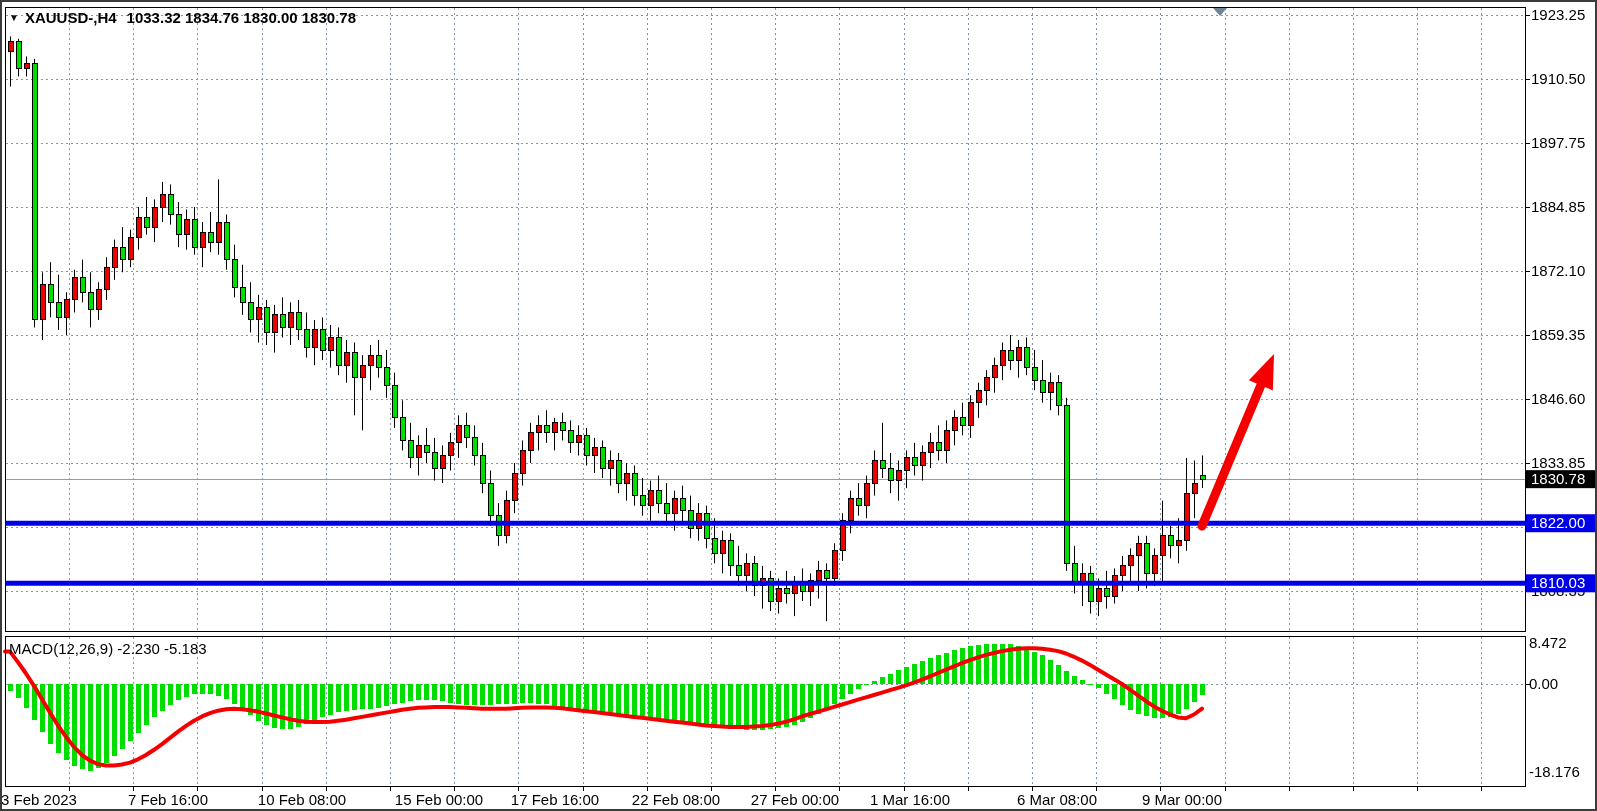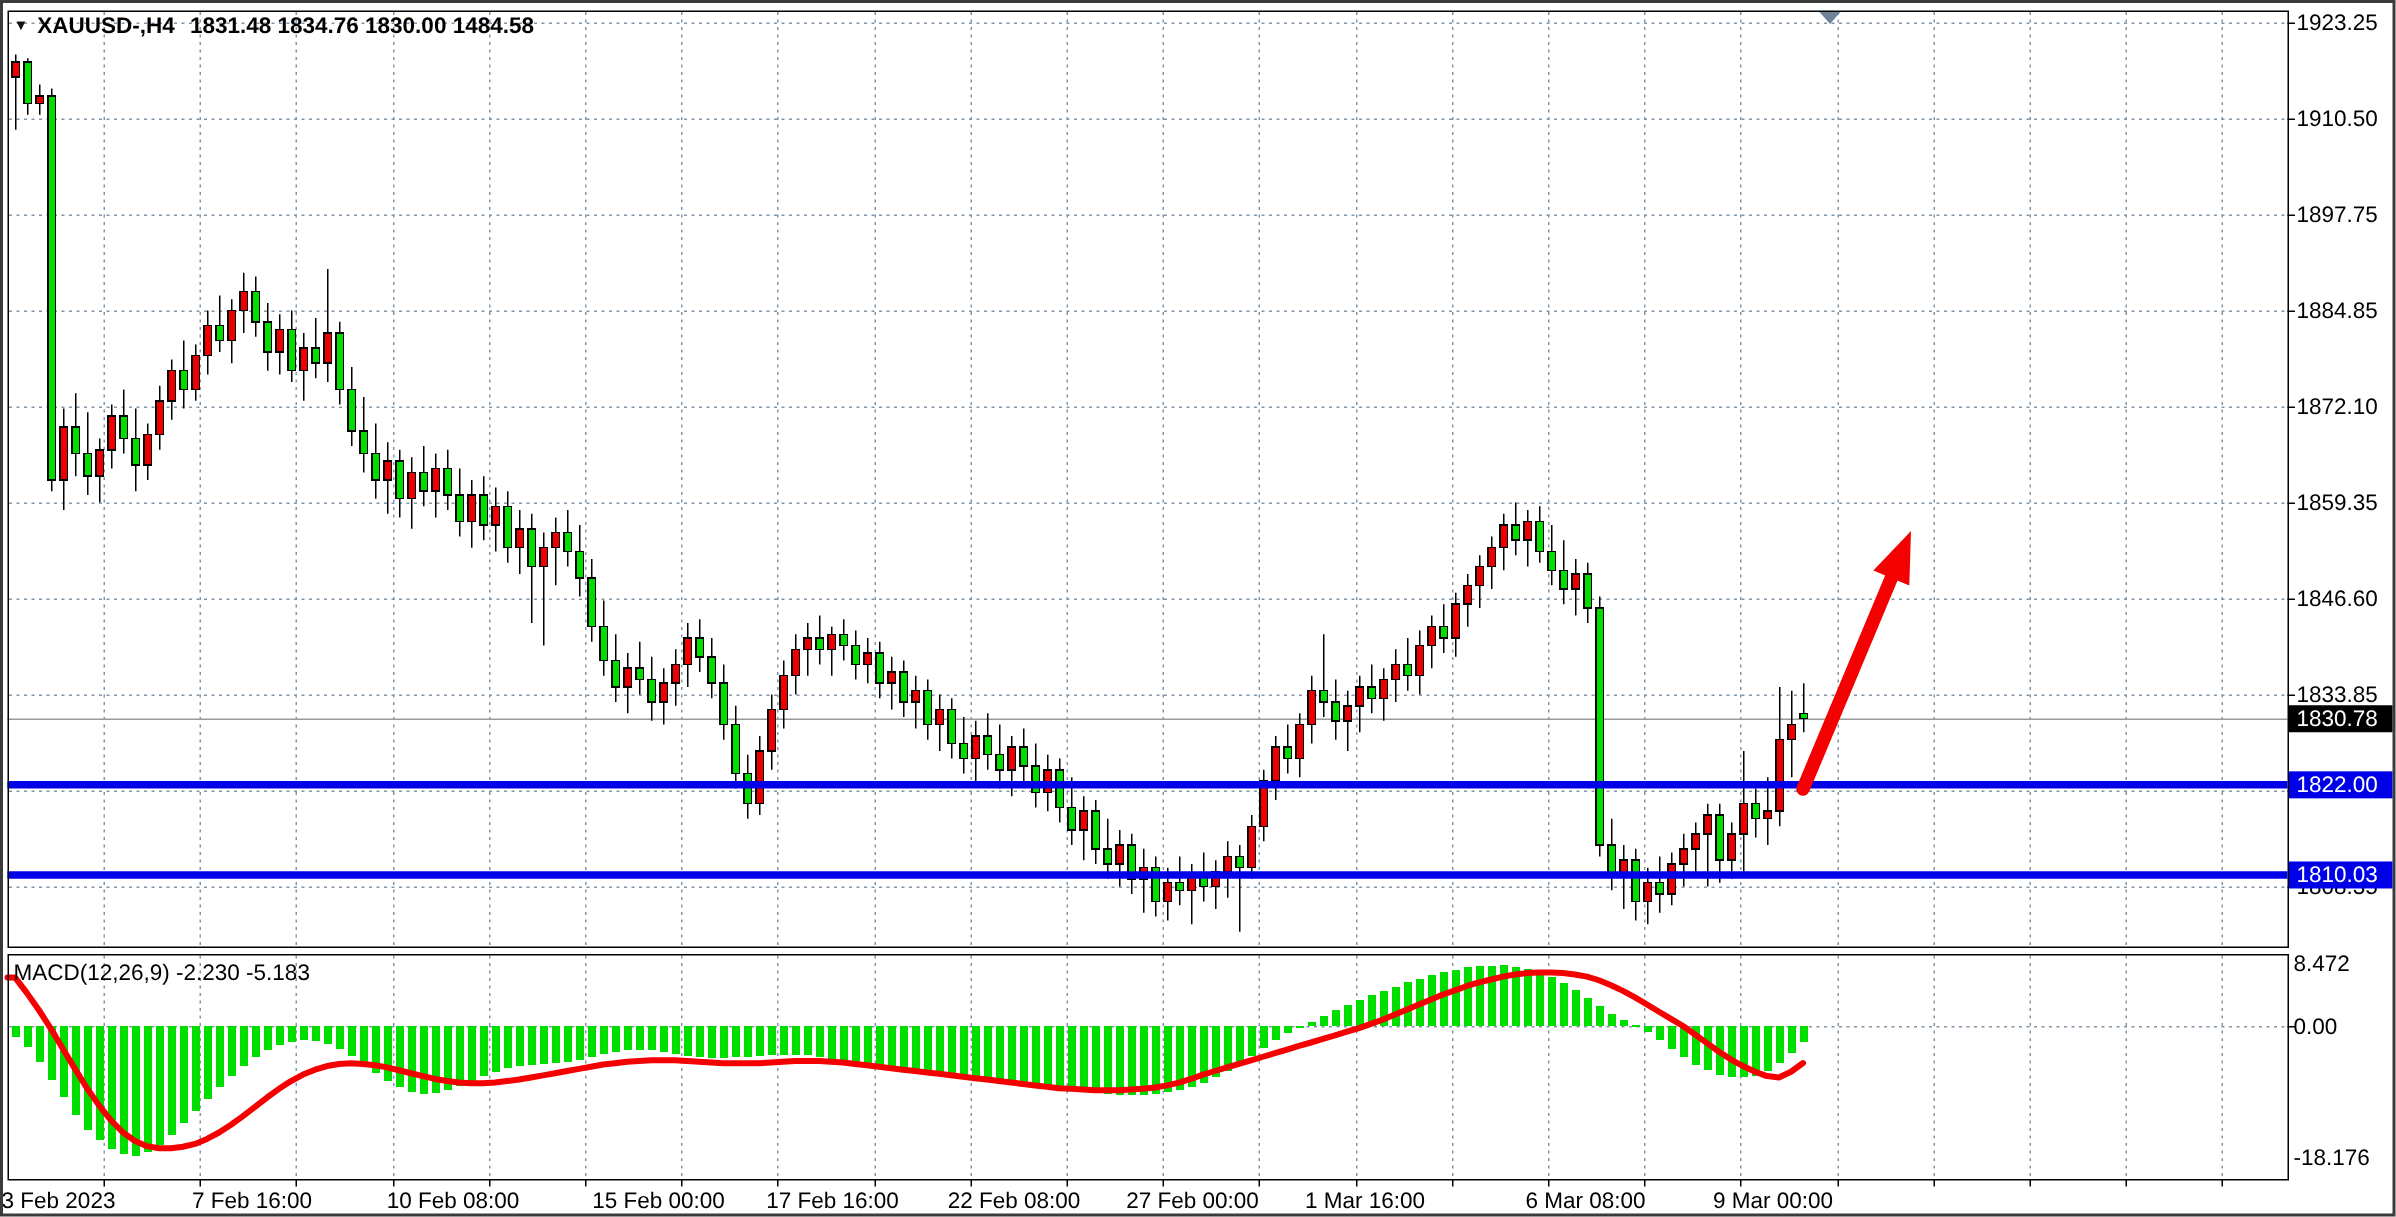--- a/index.html
+++ b/index.html
@@ -597,17 +597,17 @@
       <text font-size="15" font-family="&quot;Liberation Sans&quot;, sans-serif" fill="#ffffff" x="1529" y="482.1631372549021" text-anchor="start">1830.78</text>
       <rect x="1524" y="512.2352941176471" width="73" height="18" fill="#0000e8"></rect>
       <text font-size="15" font-family="&quot;Liberation Sans&quot;, sans-serif" fill="#ffffff" x="1529" y="526.2352941176471" text-anchor="start">1822.00</text>
       <rect x="1524" y="572.3200000000002" width="73" height="18" fill="#0000e8"></rect>
       <text font-size="15" font-family="&quot;Liberation Sans&quot;, sans-serif" fill="#ffffff" x="1529" y="586.3200000000002" text-anchor="start">1810.03</text>
     </svg>
 
   <div id="title-bar" class="overlay">
     <span class="tri">▼</span>
     <span class="sym">XAUUSD-,H4</span>
-    <span>1831.48 1834.76 1830.00 1484.58</span>
+    <span>1033.32 1834.76 1830.00 1830.78</span>
   </div>
 
   <div id="macd-label" class="overlay">MACD(12,26,9) -2.230 -5.183</div>
 </div>
 
 </body></html>

